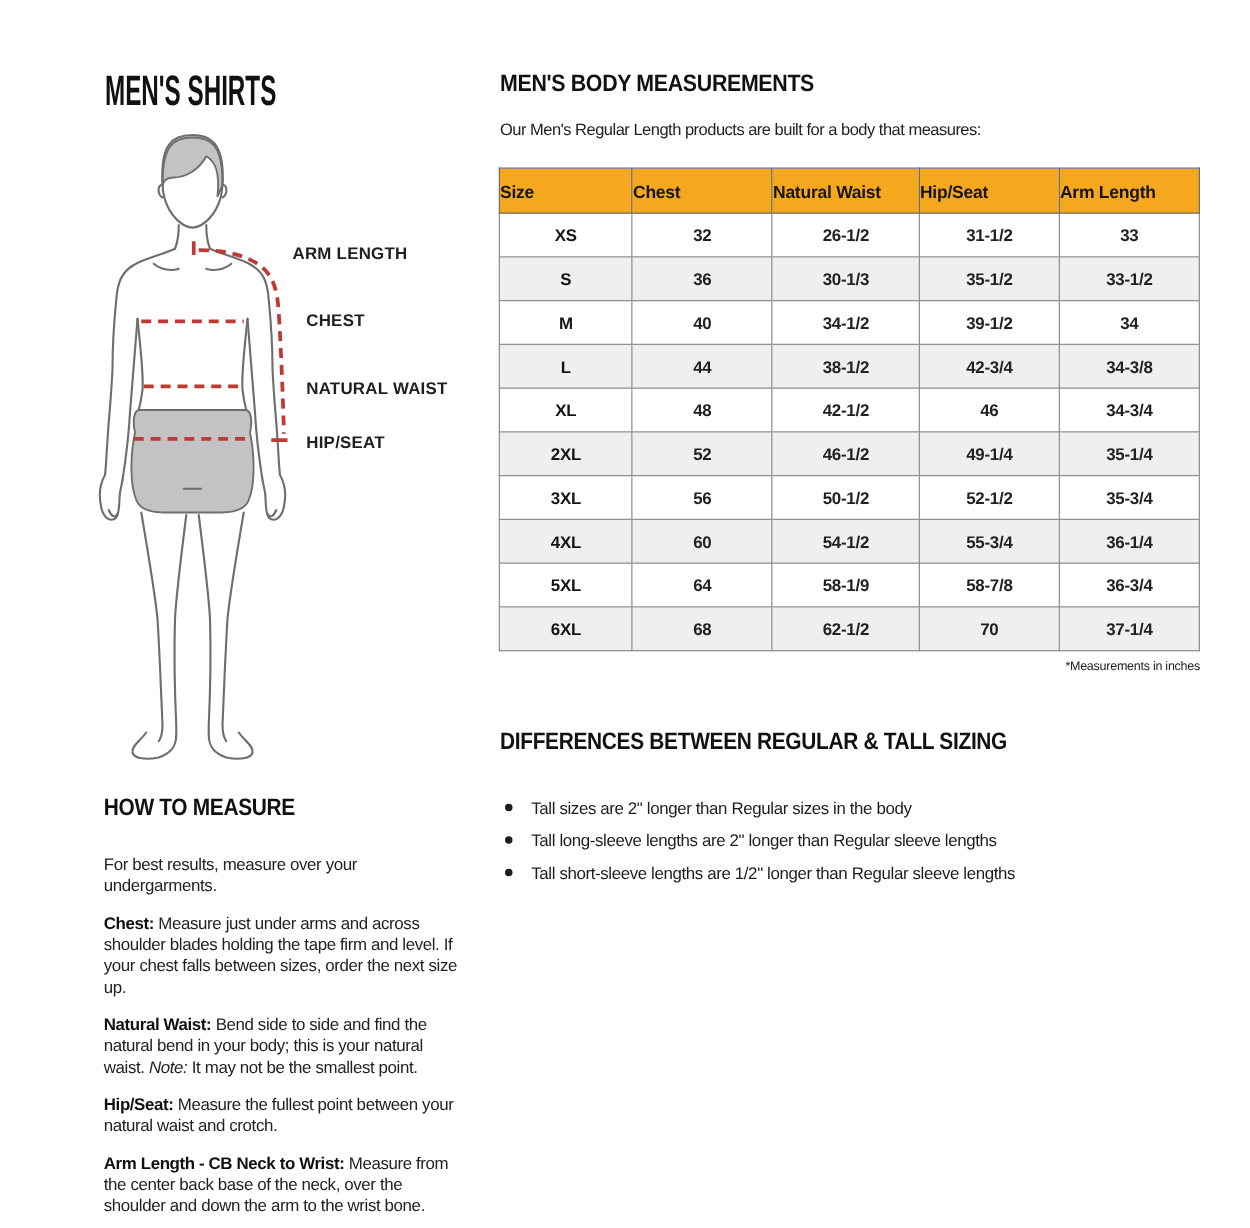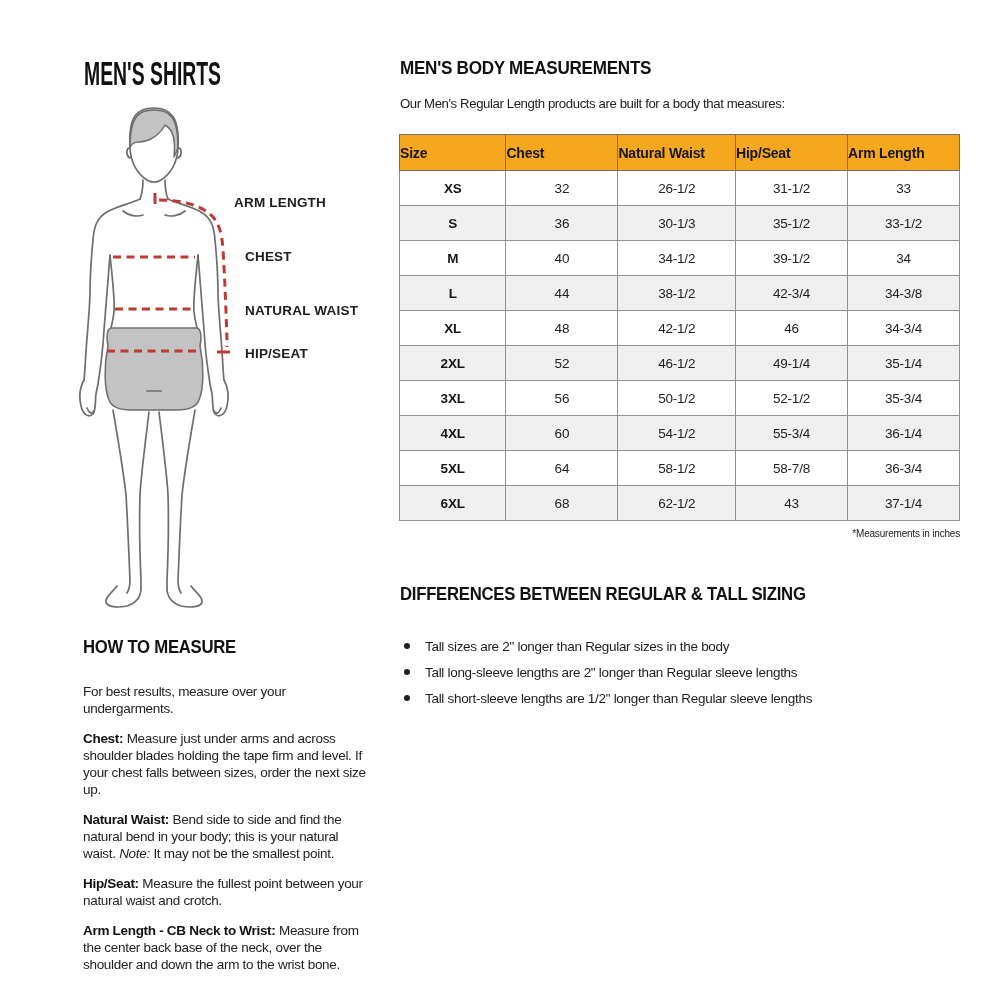--- a/index.html
+++ b/index.html
@@ -64,21 +64,21 @@
     border-collapse:collapse;table-layout:fixed;
     border:1px solid #6f6f6f;
   }
   table.size-table th{
     background:var(--header-bg);
     height:36px;font-size:14px;font-weight:bold;color:#151515;
     border:1px solid #6f6f6f;text-align:left;letter-spacing:-0.2px;
   }
   table.size-table td{
     height:35px;font-size:13.5px;color:#222;text-align:center;
-    border:1px solid var(--border);background:#fff;letter-spacing:-0.2px;
+    border:1px solid var(--border);background:#fff;letter-spacing:-0.2px;font-weight:bold;
   }
   table.size-table tbody tr:nth-child(even) td{background:var(--row-alt);}
   table.size-table td:first-child{font-weight:bold;color:#151515;}
   .col-size{width:19%;}.col-chest{width:20%;}.col-nw{width:21%;}.col-hip{width:20%;}.col-arm{width:20%;}
 
   .footnote{
     position:absolute;left:372px;top:528px;width:561px;
     text-align:right;font-size:10px;letter-spacing:-0.2px;color:#222;
   }
   .diff-heading{
@@ -241,29 +241,29 @@
         <tr>
           <td>4XL</td>
           <td>60</td>
           <td>54-1/2</td>
           <td>55-3/4</td>
           <td>36-1/4</td>
         </tr>
         <tr>
           <td>5XL</td>
           <td>64</td>
-          <td>58-1/2</td>
+          <td>58-1/9</td>
           <td>58-7/8</td>
           <td>36-3/4</td>
         </tr>
         <tr>
           <td>6XL</td>
           <td>68</td>
           <td>62-1/2</td>
-          <td>43</td>
+          <td>70</td>
           <td>37-1/4</td>
         </tr>
       </tbody>
   </table>
 
   <div class="footnote">*Measurements in inches</div>
 
   <h2 class="diff-heading">DIFFERENCES BETWEEN REGULAR &amp; TALL SIZING</h2>
   <ul class="diff-list">
     <li><span class="bullet-dot"></span><span>Tall sizes are 2" longer than Regular sizes in the body</span></li>

